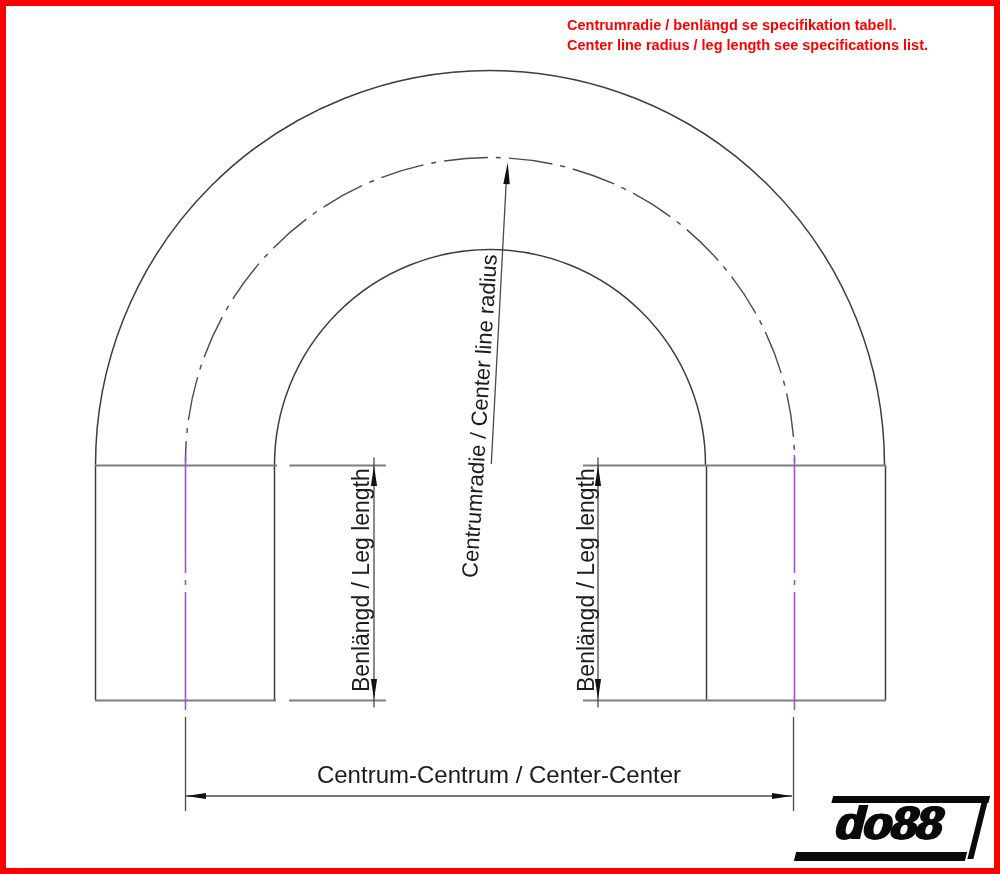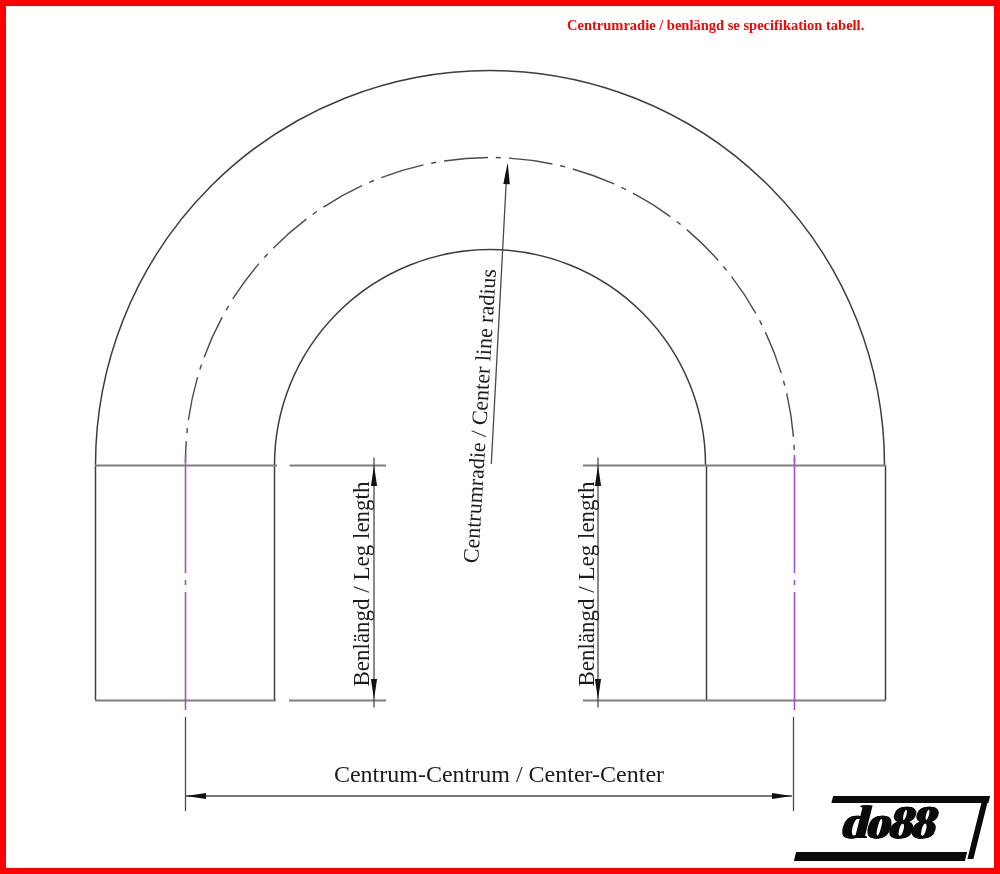--- a/index.html
+++ b/index.html
@@ -1,18 +1,18 @@
 <!DOCTYPE html>
 <html><head>
 <meta charset="utf-8">
 <style>
   html,body { margin:0; padding:0; background:#ffffff; }
   body { width:1000px; height:874px; position:relative; overflow:hidden;
          font-family:"Liberation Sans", sans-serif; }
-  .canvas { position:absolute; inset:0; background:#ffffff;font-family:Liberation Serif, serif; }
+  .canvas { position:absolute; inset:0; background:#ffffff; }
   .frame { position:absolute; inset:0; border:6px solid #ff0000; box-sizing:border-box;
            pointer-events:none; z-index:50; }
   svg.drawing { position:absolute; left:0; top:0; z-index:1; }
 
   .note { position:absolute; left:567px; top:15px; z-index:10;
           color:#ff0000; font-weight:bold; font-size:14.5px; line-height:20px;
           white-space:nowrap; }
 
   .dim-label { position:absolute; z-index:10; color:#1c1c1c; text-align:center;
                white-space:nowrap; }
@@ -79,20 +79,21 @@
       <polygon points="598,465.5 594.9,486 601.1,486"></polygon>
       <polygon points="598,699.5 594.9,679 601.1,679"></polygon>
       <polygon points="186,796 206,792.9 206,799.1"></polygon>
       <polygon points="792,796 772,792.9 772,799.1"></polygon>
       <polygon points="507.7,162.5 503.3,184 509.8,184.3"></polygon>
     </g>
   </svg>
 
   <div class="note">
     <div>Centrumradie / benlängd se specifikation tabell.</div>
+    <div>Center line radius / leg length see specifications list.</div>
   </div>
 
   <div class="dim-label label-radius">Centrumradie / Center line radius</div>
   <div class="dim-label label-leg-left">Benlängd / Leg length</div>
   <div class="dim-label label-leg-right">Benlängd / Leg length</div>
   <div class="dim-label label-cc">Centrum-Centrum / Center-Center</div>
 
   <div class="logo">
     <div class="logo-skew">
       <div class="logo-bar-top"></div>

